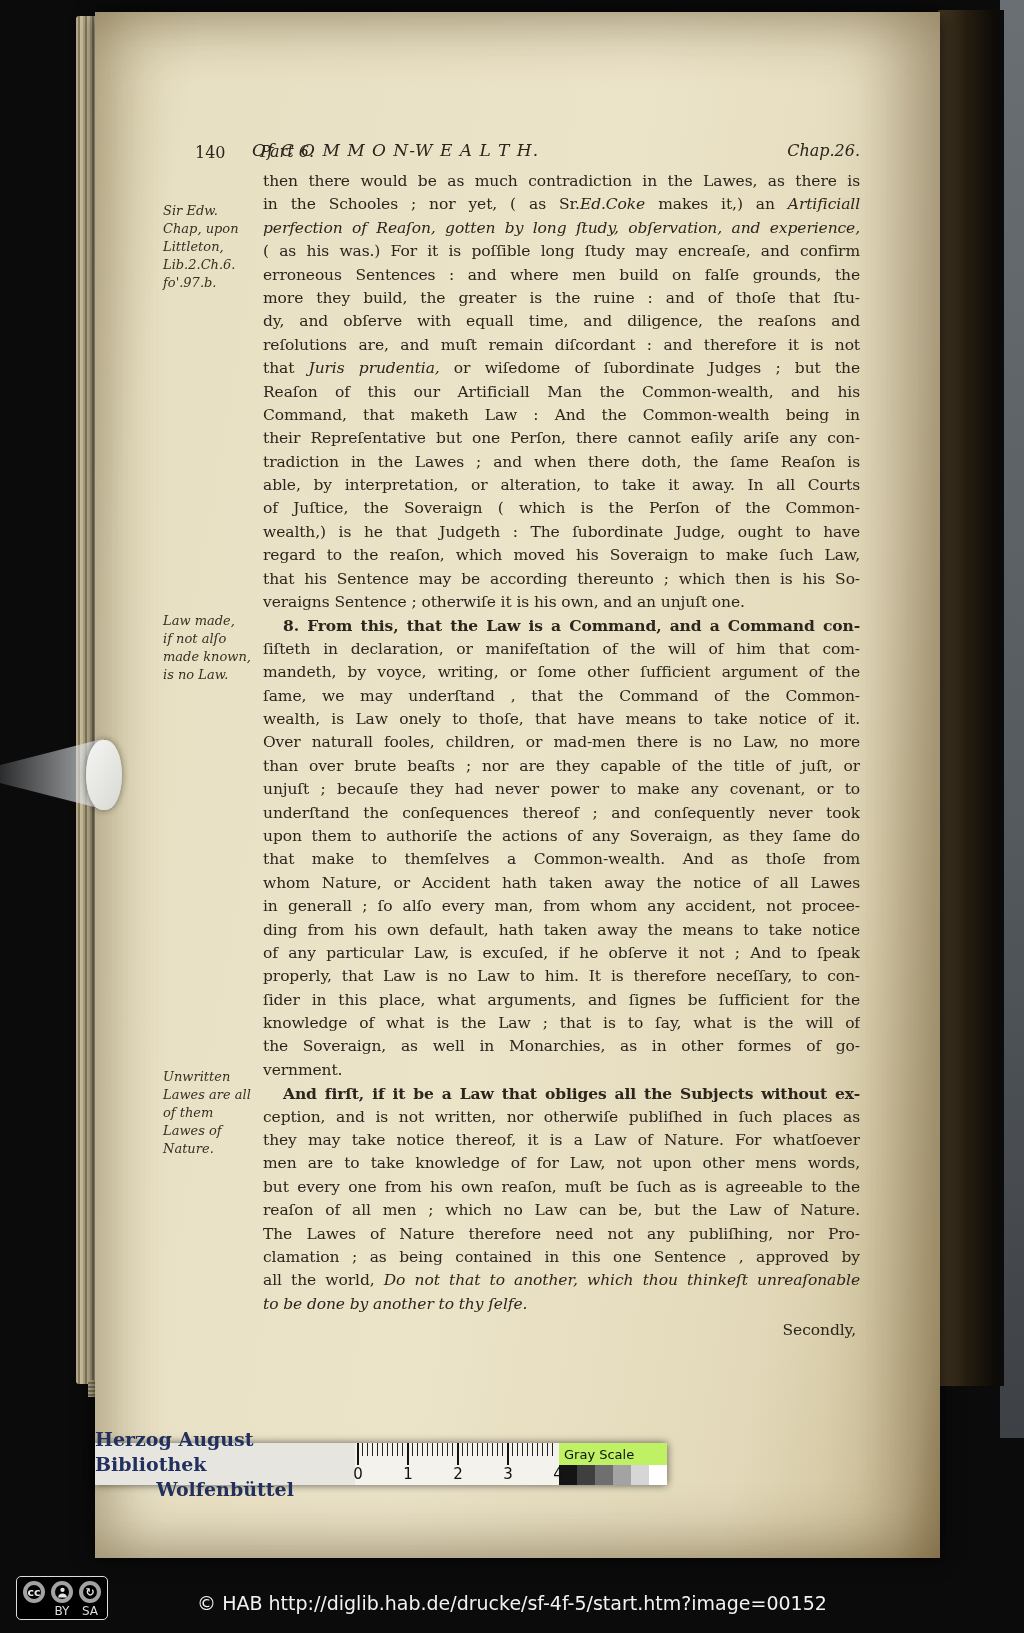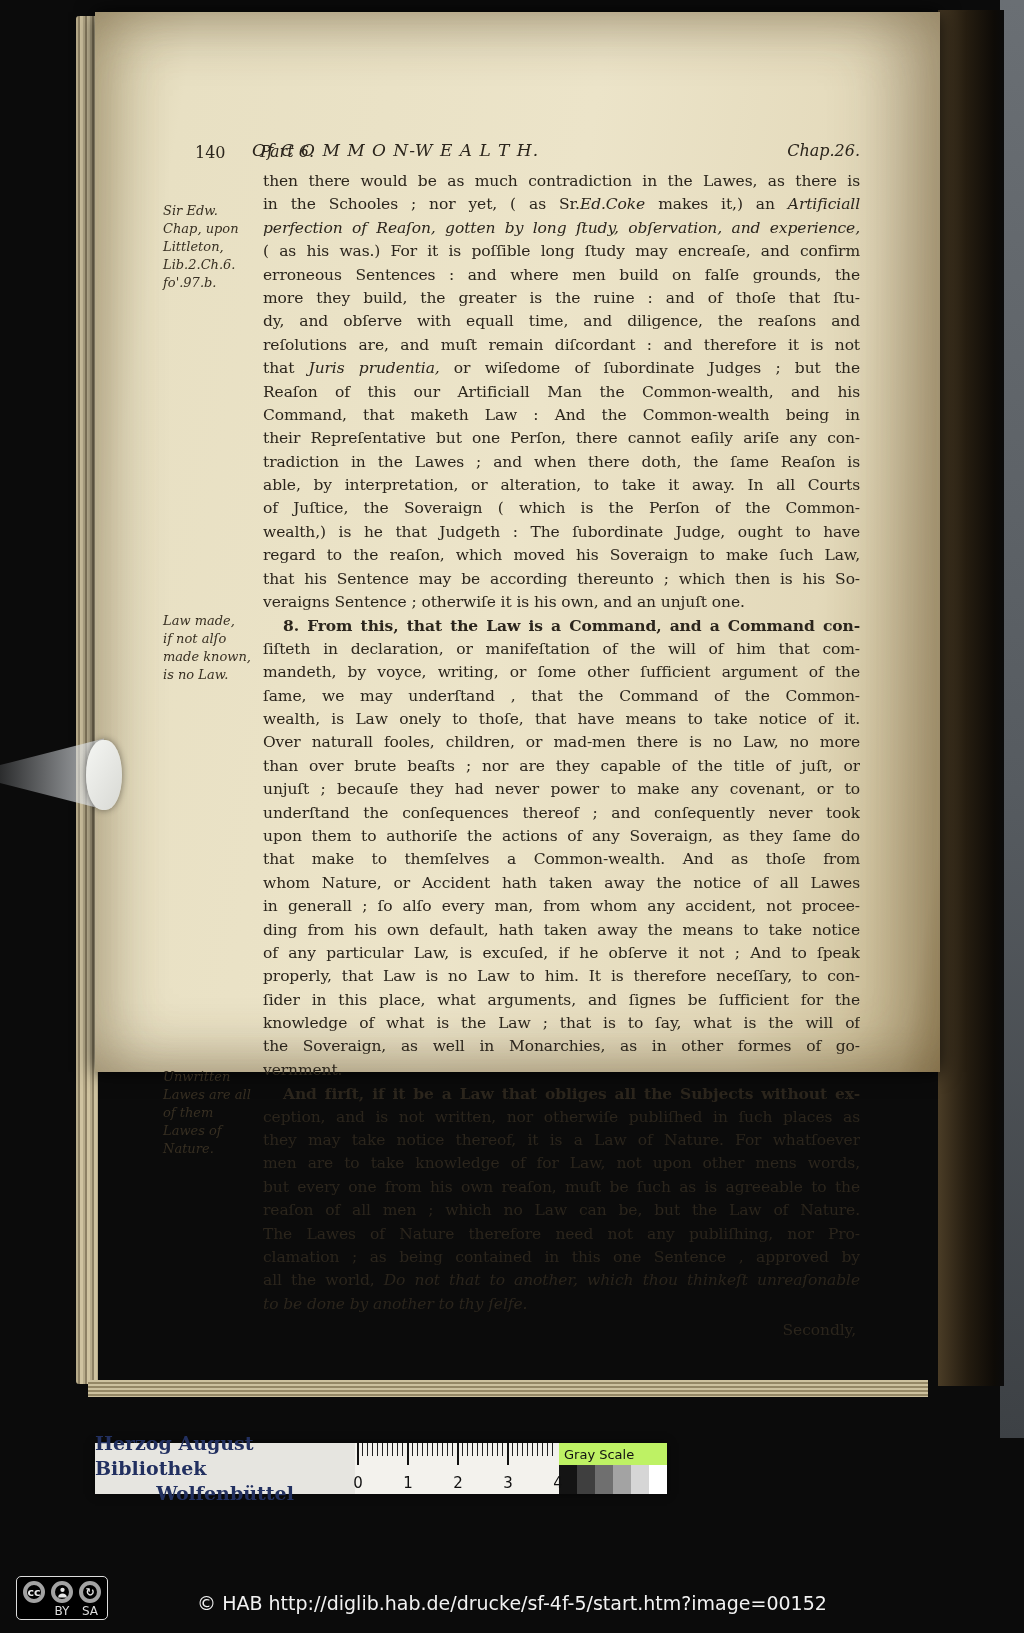--- a/index.html
+++ b/index.html
@@ -11,21 +11,21 @@
   
   .scanner-edge{position:absolute;right:0;top:0;width:24px;height:1438px;
     background:linear-gradient(to bottom,#6a6f74,#565b60 55%,#3d4145);}
   
   .page-edges-left{position:absolute;left:76px;top:16px;width:22px;height:1368px;
     background:repeating-linear-gradient(90deg,#b7ab8a 0 2px,#8d8164 2px 4px,#cfc3a0 4px 7px);
     border-radius:3px 0 0 3px;}
   .page-edges-bottom{position:absolute;left:88px;top:1380px;width:840px;height:17px;
     background:repeating-linear-gradient(180deg,#cdc19e 0 2px,#948765 2px 4px);}
   
-  .page{position:absolute;left:95px;top:12px;width:845px;height:1060px;
+  .page{position:absolute;left:95px;top:12px;width:845px;height:1546px;
     background:linear-gradient(100deg,#d9cfae 0%,#e8e0c3 10%,#ece4c9 50%,#e3d9ba 80%,#cdbf98 96%,#b3a176 100%);
     box-shadow:inset 0 0 70px rgba(95,75,40,.28), inset -45px 0 65px rgba(80,60,30,.32),
                inset 25px 0 45px rgba(110,90,55,.22), 0 0 18px rgba(0,0,0,.85);}
   .binding{position:absolute;left:938px;top:10px;width:66px;height:1376px;
     background:linear-gradient(to right,#4a3c26,#241c10 45%,#0e0b07 85%,#0b0b0b);}
   
   .clip-arm{position:absolute;left:0;top:737px;width:104px;height:74px;
     background:linear-gradient(to right,rgba(190,196,202,.18),rgba(222,226,230,.78));
     clip-path:polygon(0 38%,100% 2%,100% 98%,0 62%);}
   .clip-head{position:absolute;left:86px;top:740px;width:36px;height:70px;
@@ -42,21 +42,21 @@
   .text-body{position:absolute;left:168px;top:158px;width:597px;
     font-size:15.5px;line-height:23.4px;letter-spacing:-0.1px;color:#2b251c;}
   .line{text-align:justify;text-align-last:justify;height:23.4px;overflow:hidden;}
   .line.last{text-align-last:left;}
   .para.indent .line:first-child{text-indent:20px;font-weight:bold;}
   .catchword{text-align:right;margin-top:3px;padding-right:4px;font-size:15.5px;}
   
   .mnote{position:absolute;left:68px;width:98px;font-style:italic;
     font-size:13px;line-height:18px;color:#372f22;}
   
-  .calibration{position:absolute;left:95px;top:1443px;width:572px;height:51px;
+  .calibration{position:absolute;left:95px;top:1443px;width:572px;height:42px;
     display:flex;box-shadow:0 0 8px rgba(0,0,0,.6);}
   .cal-name{width:260px;background:#e6e5e0;color:#223060;display:flex;flex-direction:column;
     justify-content:center;align-items:center;font-weight:bold;font-size:19px;line-height:25px;}
   .cal-ruler{width:204px;background:#f3f2ed;position:relative;}
   .ticks-mm{position:absolute;left:2px;right:2px;top:0;height:13px;
     background:repeating-linear-gradient(90deg,#222 0 1px,transparent 1px 5px);}
   .ticks-cm{position:absolute;left:2px;right:2px;top:0;height:22px;
     background:repeating-linear-gradient(90deg,#111 0 2px,transparent 2px 50px);}
   .ruler-numbers{position:absolute;left:0;right:0;bottom:2px;height:18px;
     font-size:15px;color:#111;font-family:"DejaVu Sans",sans-serif;}

